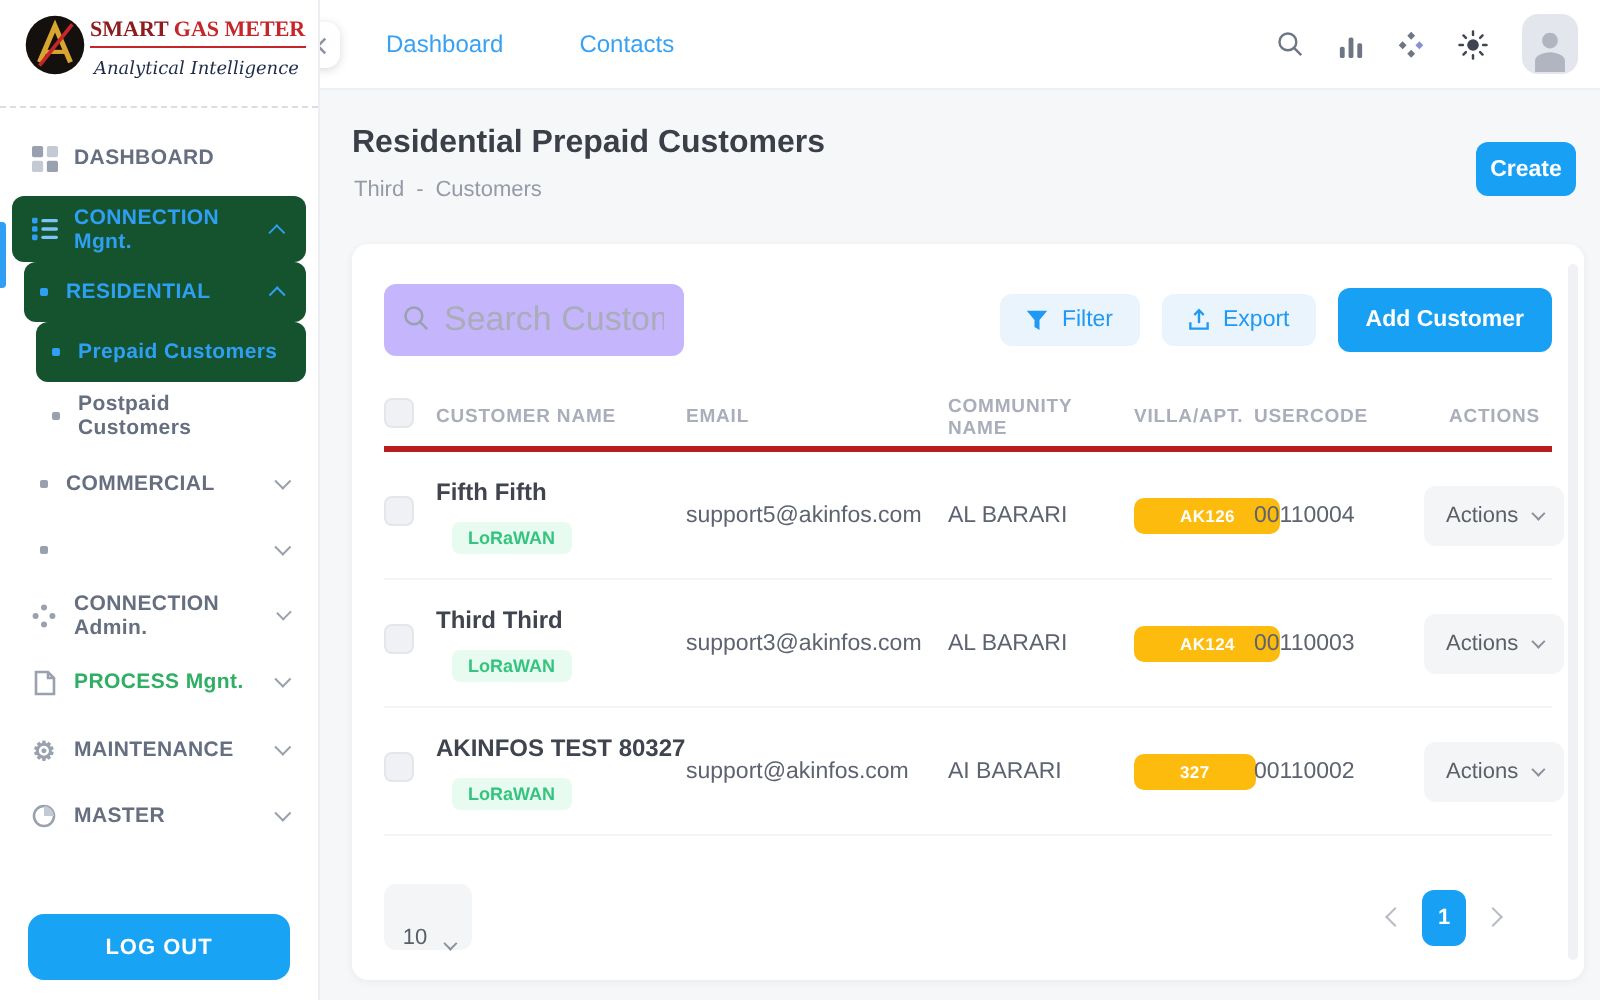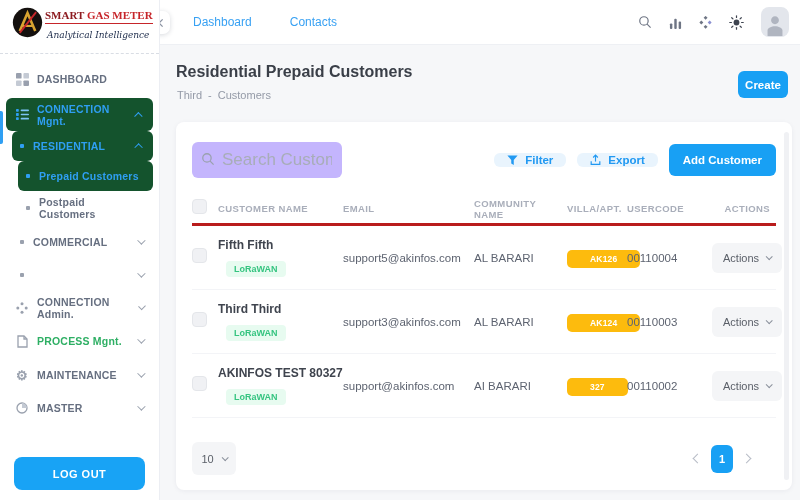--- a/index.html
+++ b/index.html
@@ -52,40 +52,40 @@
 
   .card { position:absolute; left:16px; top:77px; width:616px; height:368px; background:#fff; border-radius:8px; box-shadow:0 1px 5px rgba(30,40,60,.06); padding:20px 16px 0 16px; }
   .card-scrollbar { position:absolute; right:3px; top:10px; bottom:10px; width:5px; background:#f0f1f4; border-radius:3px; }
 
   .toolbar { display:flex; align-items:center; height:36px; }
   .search-wrap { position:relative; width:150px; height:36px; }
   .search-input { width:100%; height:100%; background:#c4b5fd; border:none; border-radius:6px; padding:0 10px 0 30px; font-family:"Liberation Sans",sans-serif; font-size:17px; color:#4a505c; outline:none; }
   .search-input::placeholder { color:#a8adb8; }
   .search-icon-in { position:absolute; left:9px; top:10px; }
   .toolbar-right { margin-left:auto; display:flex; align-items:center; gap:11px; }
-  .btn-soft { height:14px; padding:0 13px; background:#e9f4fd; color:#2199f2; border:none; border-radius:6px; font-family:"Liberation Sans",sans-serif; font-size:11.5px; font-weight:700; display:flex; align-items:center; gap:7px; cursor:pointer; }
+  .btn-soft { height:26px; padding:0 13px; background:#e9f4fd; color:#2199f2; border:none; border-radius:6px; font-family:"Liberation Sans",sans-serif; font-size:11.5px; font-weight:400; display:flex; align-items:center; gap:7px; cursor:pointer; }
   .btn-primary { height:32px; padding:0 14px; background:#18a0f4; color:#fff; border:none; border-radius:6px; font-family:"Liberation Sans",sans-serif; font-size:11.5px; font-weight:bold; cursor:pointer; }
 
   .grid-row { display:grid; grid-template-columns:26px 125px 131px 93px 60px 85px 1fr; align-items:center; }
   .thead { height:32px; margin-top:16px; border-bottom:3px solid #b91c1c; }
   .th { font-size:9.5px; font-weight:bold; color:#a9aeba; letter-spacing:.4px; }
   .th.right, .td.right { text-align:right; padding-right:6px; }
   .trow { height:64px; border-bottom:1px solid #f3f4f7; }
   .trow:last-of-type { border-bottom:none; }
   .checkbox { width:15px; height:15px; background:#f0f1f4; border:1px solid #e4e6ea; border-radius:4px; cursor:pointer; }
   .cust-name { font-size:12px; font-weight:bold; color:#3f444e; margin-bottom:6px; }
   .tag-badge { display:inline-block; background:#e7fbf0; color:#35c480; font-size:9px; font-weight:bold; padding:3px 8px; border-radius:4px; margin-left:8px; }
   .td { font-size:11.5px; color:#5d6370; }
   .villa-badge { display:inline-block; background:#fdbb0d; color:#fff; font-size:8.5px; font-weight:bold; padding:4px 23px; border-radius:5px; letter-spacing:.2px; }
   .actions-cell { display:flex; justify-content:flex-end; }
   .actions-btn { height:30px; padding:0 11px; background:#f4f5f7; border:none; border-radius:6px; color:#5a5f68; font-family:"Liberation Sans",sans-serif; font-size:11px; display:flex; align-items:center; gap:7px; cursor:pointer; }
   .chev-sm { width:5px; height:5px; border-right:1.3px solid #8b919c; border-bottom:1.3px solid #8b919c; transform:rotate(45deg) translateY(-1px); display:inline-block; }
 
   .card-footer { display:flex; align-items:center; margin-top:24px; height:33px; }
-  .pagesize { width:44px; height:33px; background:#f4f5f7; border-radius:6px; display:flex; align-items:center; justify-content:center; gap:8px; font-size:11px; color:#5a5f68; cursor:pointer; }
+  .pagesize { width:44px; height:33px; background:#f4f5f7; border-radius:6px; display:flex; align-items:flex-end; justify-content:center; gap:8px; font-size:11px; color:#5a5f68; cursor:pointer; }
   .pagination { margin-left:auto; display:flex; align-items:center; gap:10px; padding-right:26px; }
   .page-chev { width:7px; height:7px; border-right:1.5px solid #b7bcc6; border-bottom:1.5px solid #b7bcc6; display:inline-block; cursor:pointer; }
   .page-chev.prev { transform:rotate(135deg); }
   .page-chev.next { transform:rotate(-45deg); }
   .page-num { width:22px; height:28px; background:#18a0f4; color:#fff; border-radius:6px; font-size:11px; font-weight:bold; display:flex; align-items:center; justify-content:center; cursor:pointer; }
 </style>
 </head>
 <body>
 
 <aside class="sidebar">

